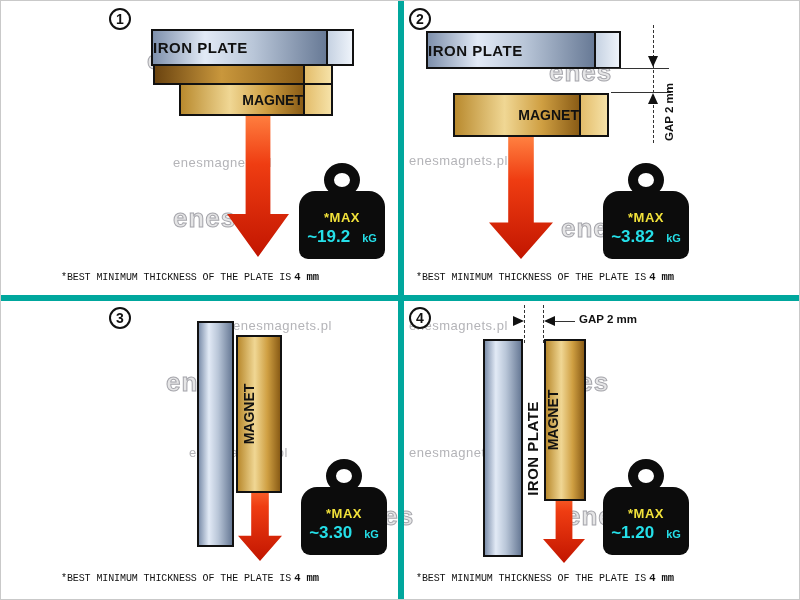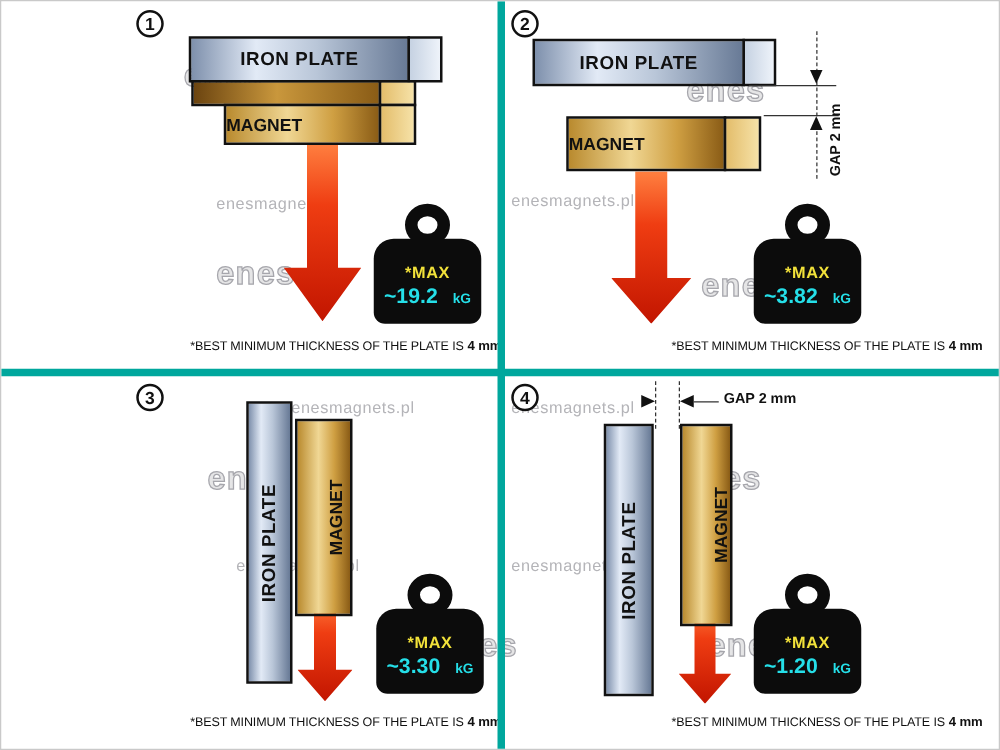--- a/index.html
+++ b/index.html
@@ -7,50 +7,50 @@
   body { font-family:"Liberation Sans", sans-serif; }
   #canvas { position:relative; width:800px; height:600px; background:#ffffff; border:1px solid #c9c9c9; overflow:hidden; margin:0 auto; }
 
   .divider { position:absolute; background:#00a79d; z-index:5; }
 
   .panel-num { position:absolute; width:22px; height:22px; border:2px solid #111; border-radius:50%;
     font-size:14px; font-weight:bold; color:#111; text-align:center; line-height:18px; background:#fff; z-index:4; }
 
   .plate { position:absolute; border:2px solid #111; z-index:2;
     background:linear-gradient(90deg,#7e90ac,#e2eaf6 30%,#b9c6d8 58%,#687a96);
-    display:flex; align-items:center; justify-content:center; }
+    display:flex; align-items:center; }
   .plate-side { position:absolute; border:2px solid #111; z-index:2;
     background:linear-gradient(90deg,#c6d2e2,#eef3fa); }
   .plate-label { font-weight:bold; font-size:15px; color:#111; letter-spacing:.5px; white-space:nowrap; }
 
   .magnet-top { position:absolute; border:2px solid #111; z-index:2;
     background:linear-gradient(90deg,#6b4410,#c9973c 45%,#8a5c16); }
   .magnet { position:absolute; border:2px solid #111; z-index:2;
     background:linear-gradient(90deg,#b98a2e,#f0d794 40%,#cf9f42 70%,#8a5c16);
-    display:flex; align-items:center; justify-content:flex-start; }
+    display:flex; align-items:center; justify-content:flex-end; }
   .magnet-side { position:absolute; border:2px solid #111; z-index:2;
     background:linear-gradient(90deg,#e3bd6b,#f6e2a8); }
   .magnet-label { font-weight:bold; font-size:14px; color:#111; white-space:nowrap; }
 
   .vtext { transform:rotate(-90deg); white-space:nowrap; }
 
   .arrow { position:absolute; z-index:1;
     background:linear-gradient(180deg,#ff8040 0%,#ef3d12 35%,#c21500 100%);
     clip-path:polygon(30% 0,70% 0,70% 70%,100% 70%,50% 100%,0 70%,30% 70%); }
 
   .kb { position:absolute; width:86px; height:98px; z-index:3; }
   .kb-ring { position:absolute; left:25px; top:0; width:36px; height:34px;
     border:10px solid #0c0c0c; border-radius:50%; background:#fff; }
   .kb-body { position:absolute; left:0; top:28px; width:86px; height:68px;
     background:#0c0c0c; border-radius:16px 16px 9px 9px; text-align:center; }
   .kb-max { color:#f2e23a; font-weight:bold; font-size:13px; margin-top:19px; letter-spacing:.5px; }
   .kb-val { color:#25dfe8; font-weight:bold; font-size:17px; margin-top:2px; white-space:nowrap; }
   .kb-kg { font-size:11px; margin-left:12px; }
 
-  .caption { position:absolute; font-size:10px; color:#111; text-align:right; z-index:2; letter-spacing:-0.1px; }
+  .caption { position:absolute; font-size:10px; color:#111; text-align:left; z-index:2; letter-spacing:-0.1px;font-family:Liberation Mono, monospace; }
   .caption b { font-size:10.5px; margin-left:3px; }
 
   .wm-site { position:absolute; color:#b4b4b8; font-size:13px; letter-spacing:.5px; z-index:0; }
   .wm-brand { position:absolute; font-size:26px; font-weight:bold; letter-spacing:1px;
     color:rgba(160,160,166,.28); -webkit-text-stroke:1px #a6a6ac; z-index:0; }
 
   .dim-vline { position:absolute; width:0; border-left:1px dashed #333; z-index:2; }
   .dim-hline { position:absolute; height:0; border-top:1px solid #333; z-index:2; }
   .dim-arr-down { position:absolute; width:0; height:0; border-left:5px solid transparent;
     border-right:5px solid transparent; border-top:11px solid #111; z-index:2; }

